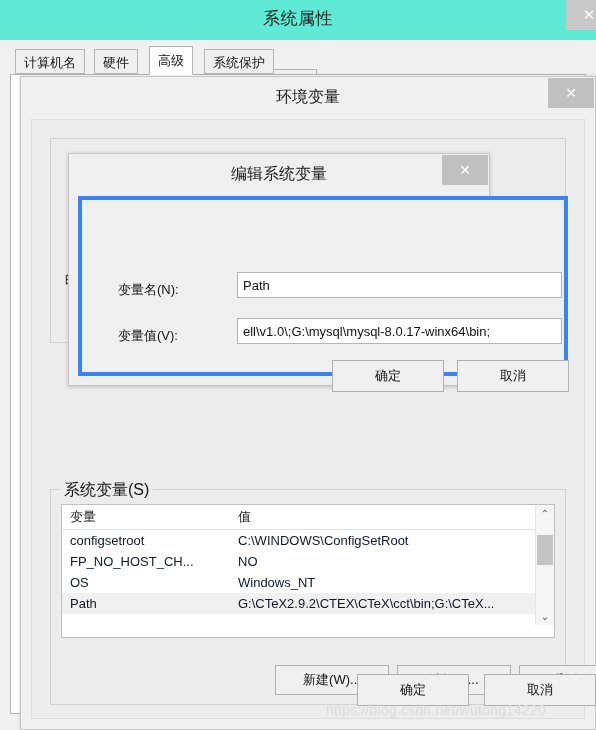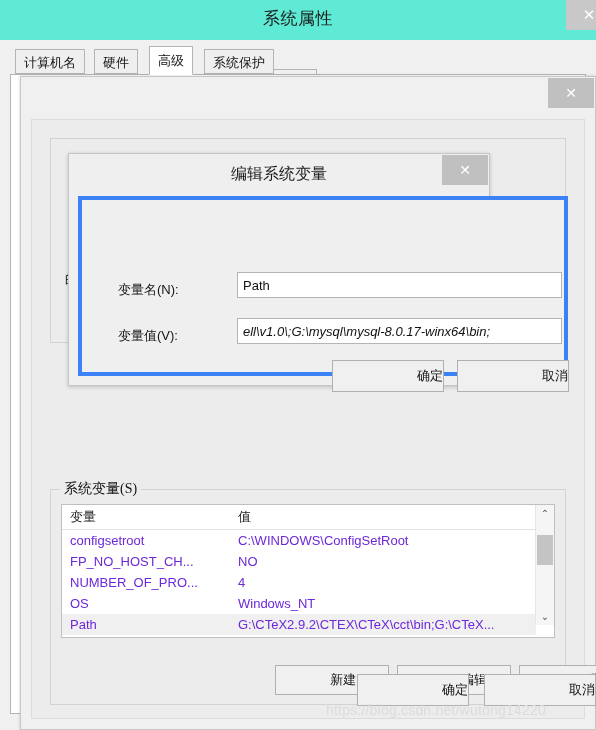--- a/index.html
+++ b/index.html
@@ -176,23 +176,22 @@
     width: 516px;
     height: 216px;
     border: 1px solid #d2d2d2;
     box-sizing: border-box;
   }
   .sys-group-label {
     position: absolute;
     left: 10px; top: 0px;
     background: #ececec;
     padding: 0 4px;
-    font-size: 14px;
+    font-size: 16px;
     color: #141414;
-    font-family: Liberation Serif, serif;
   }
 
   
   .var-table-wrap {
     position: absolute;
     left: 11px; top: 24px;
     width: 494px;
     height: 134px;
     background: #fff;
     border: 1px solid #c0c0c0;
@@ -214,21 +213,21 @@
     color: #1b1b1b;
     padding: 3px 0 3px 8px;
     border-bottom: 1px solid #e2e2e2;
     background: #ffffff;
     height: 21px;
     box-sizing: border-box;
   }
   .var-table td {
     padding: 1px 0 1px 8px;
     height: 21px;
-    color: #6d28d9;
+    color: #0f172a;
     white-space: nowrap;
     overflow: hidden;
     box-sizing: border-box;
   }
   .var-table col.c-name { width: 168px; }
   .var-table col.c-val  { width: 306px; }
   .var-table tr.selected td {
     background: #f0f0f0;
   }
 
@@ -263,21 +262,21 @@
     background: #c4c4c4;
   }
 
   
   .btn {
     background: #f0f0f0;
     border: 1px solid #b0b0b0;
     font-family: "Liberation Sans", "DejaVu Sans", sans-serif;
     font-size: 13px;
     color: #111;
-    text-align: right;
+    text-align: center;
     box-sizing: border-box;
     white-space: nowrap;
     padding: 0;
   }
   .sys-btn-row { position: absolute; left: 0; top: 185px; width: 516px; height: 30px; margin-left: 31px; }
   .sys-btn-row .btn { position: absolute; top: 0; width: 114px; height: 30px; line-height: 28px; }
   .sys-btn-new  { left: 194px; }
   .sys-btn-edit { left: 316px; }
   .sys-btn-del  { left: 438px; }
 
@@ -357,21 +356,21 @@
     box-sizing: border-box;
     height: 26px;
     line-height: 24px;
     outline: none;
     white-space: nowrap;
     overflow: hidden;
   }
   .lbl-name { left: 36px; top: 81px; }
   .lbl-value { left: 36px; top: 127px; }
   .inp-name { left: 155px; top: 72px; width: 325px; }
-  .inp-value { left: 155px; top: 118px; width: 325px; font-style: italic; }
+  .inp-value { left: 155px; top: 118px; width: 325px; }
 
   .edit-btn-row {
     position: absolute;
     left: 0; top: 160px;
     width: 490px; height: 32px;
   }
   .edit-btn-row .btn {
     position: absolute; top: 0;
     width: 112px; height: 32px; line-height: 30px;
   }
@@ -410,20 +409,21 @@
       <div class="tab" style="left:258px;margin-top:20px;">远程</div>
     </div>
 
     <div class="tabpanel"></div>
   </div>
 </div>
 
 <div class="env-window">
 
   <div class="env-titlebar">
+    <div class="env-title">环境变量</div>
     <div class="env-close">✕</div>
   </div>
 
   <div class="env-content">
 
     <div class="user-group"></div>
     <div class="user-group-label">的用户变量(U)</div>
 
     <div class="sys-group">
       <div class="sys-group-frame"></div>
@@ -444,24 +444,20 @@
           <tbody>
             <tr>
               <td>configsetroot</td>
               <td>C:\WINDOWS\ConfigSetRoot</td>
             </tr>
             <tr>
               <td>FP_NO_HOST_CH...</td>
               <td>NO</td>
             </tr>
             <tr>
-              <td>NUMBER_OF_PRO...</td>
-              <td>4</td>
-            </tr>
-            <tr>
               <td>OS</td>
               <td>Windows_NT</td>
             </tr>
             <tr class="selected">
               <td>Path</td>
               <td>G:\CTeX2.9.2\CTEX\CTeX\cct\bin;G:\CTeX...</td>
             </tr>
           </tbody>
         </table>
 

